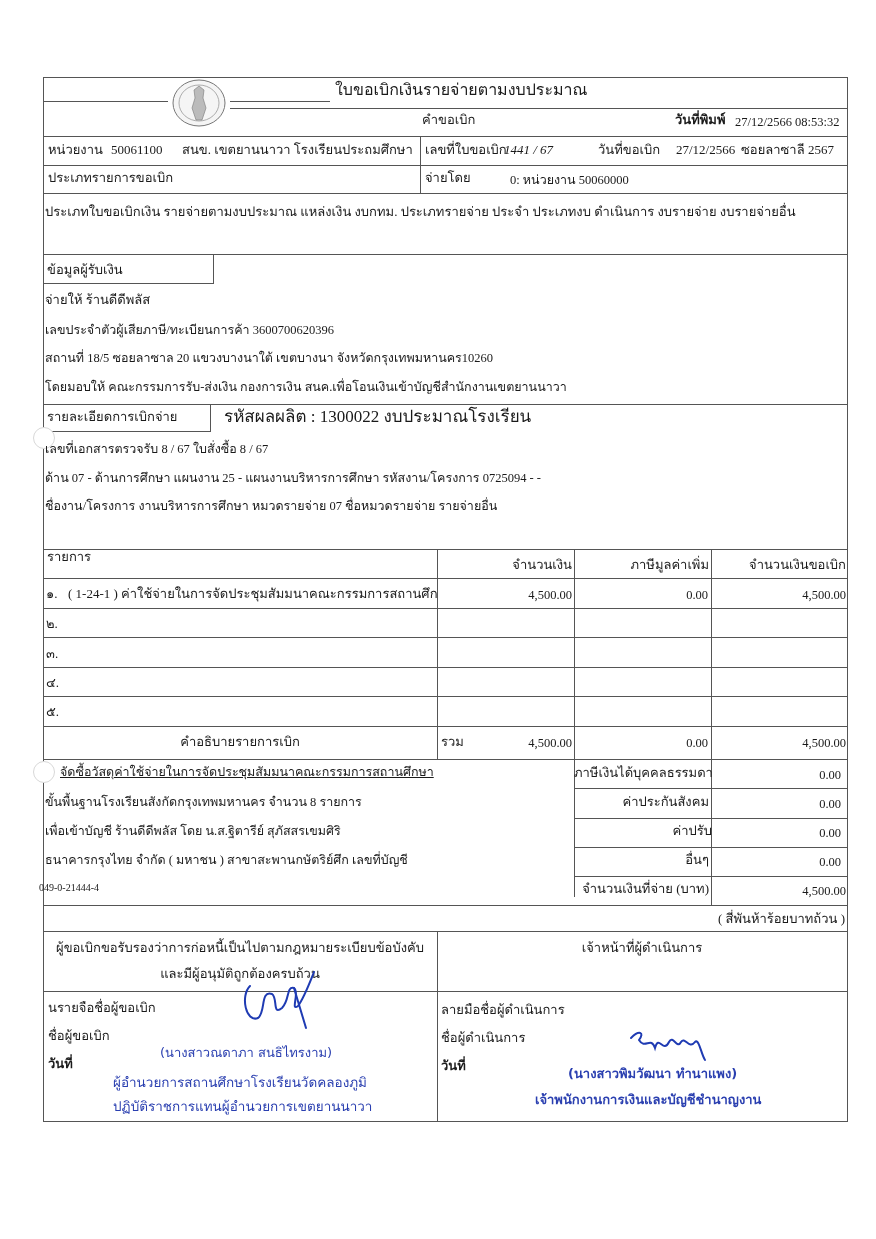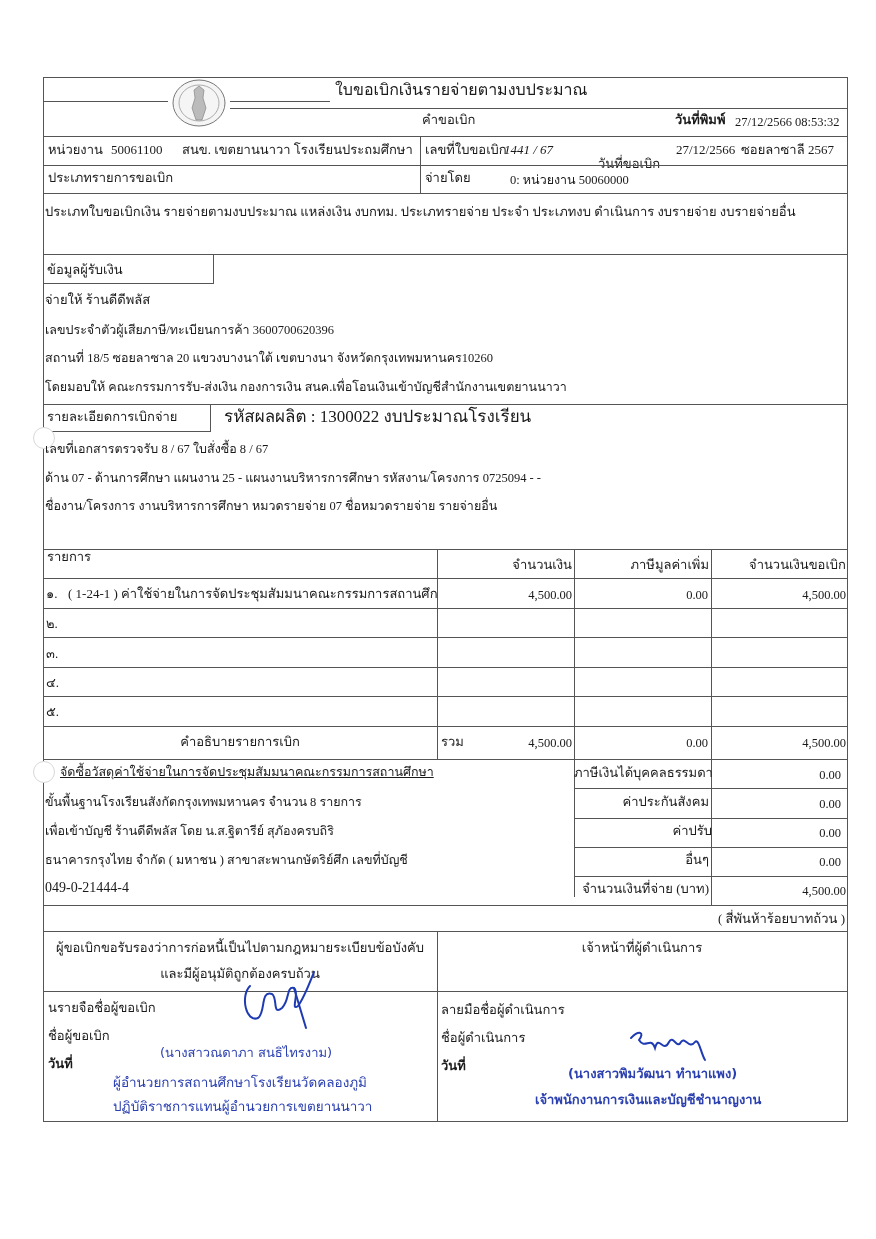--- a/index.html
+++ b/index.html
@@ -38,21 +38,21 @@
 <div class="t" style="left:675px;top:112px;font-weight:bold;">วันที่พิมพ์</div>
 <div class="t" style="left:735px;top:114px;font-size:12.5px;">27/12/2566 08:53:32</div>
 <div class="hl" style="left:43px;top:136px;width:804px;"></div>
 
 <div class="t" style="left:48px;top:142px;">หน่วยงาน</div>
 <div class="t" style="left:111px;top:142px;">50061100</div>
 <div class="t" style="left:182px;top:142px;">สนข. เขตยานนาวา โรงเรียนประถมศึกษา</div>
 <div class="vl" style="left:420px;top:136px;height:57px;"></div>
 <div class="t" style="left:425px;top:142px;">เลขที่ใบขอเบิก</div>
 <div class="t" style="left:504px;top:142px;font-style:italic;">1441 / 67</div>
-<div class="t" style="left:598px;top:156px;">วันที่ขอเบิก</div>
+<div class="t" style="left:598px;top:142px;">วันที่ขอเบิก</div>
 <div class="t" style="left:676px;top:142px;">27/12/2566</div>
 <div class="t" style="left:741px;top:142px;">ซอยลาซาลี</div>
 <div class="t" style="left:808px;top:142px;">2567</div>
 <div class="hl" style="left:43px;top:165px;width:804px;"></div>
 
 <div class="t" style="left:48px;top:170px;">ประเภทรายการขอเบิก</div>
 <div class="t" style="left:425px;top:170px;">จ่ายโดย</div>
 <div class="t" style="left:510px;top:172px;font-size:12.5px;">0: หน่วยงาน 50060000</div>
 <div class="hl" style="left:43px;top:193px;width:804px;"></div>
 
@@ -106,23 +106,23 @@
 <div class="t" style="left:441px;top:734px;">รวม</div>
 <div class="t r" style="left:437px;top:735px;width:135px;font-size:12.5px;">4,500.00</div>
 <div class="t r" style="left:574px;top:735px;width:134px;font-size:12.5px;">0.00</div>
 <div class="t r" style="left:711px;top:735px;width:135px;font-size:12.5px;">4,500.00</div>
 <div class="hl" style="left:43px;top:759px;width:804px;"></div>
 
 <div class="vl" style="left:711px;top:759px;height:147px;"></div>
 <div class="hole" style="left:33px;top:761px;"></div>
 <div class="t" style="left:60px;top:764px;font-size:12.5px;text-decoration:underline;">จัดซื้อวัสดุค่าใช้จ่ายในการจัดประชุมสัมมนาคณะกรรมการสถานศึกษา</div>
 <div class="t" style="left:45px;top:794px;font-size:12.5px;">ขั้นพื้นฐานโรงเรียนสังกัดกรุงเทพมหานคร จำนวน 8 รายการ</div>
-<div class="t" style="left:45px;top:823px;font-size:12.5px;">เพื่อเข้าบัญชี  ร้านดีดีพลัส โดย น.ส.ฐิตารีย์ สุภัองครบถิริ</div>
+<div class="t" style="left:45px;top:823px;font-size:12.5px;">เพื่อเข้าบัญชี  ร้านดีดีพลัส โดย น.ส.ฐิตารีย์ สุภัสสรเขมศิริ</div>
 <div class="t" style="left:45px;top:852px;font-size:12.5px;">ธนาคารกรุงไทย จำกัด ( มหาชน ) สาขาสะพานกษัตริย์ศึก เลขที่บัญชี</div>
-<div class="t" style="left:45px;top:880px;font-size:14px;">049-0-21444-4</div>
+<div class="t" style="left:39px;top:880px;font-size:10px;">049-0-21444-4</div>
 
 <div class="t r" style="left:574px;top:765px;width:135px;">ภาษีเงินได้บุคคลธรรมดา</div>
 <div class="t r" style="left:711px;top:767px;width:130px;font-size:12.5px;">0.00</div>
 <div class="hl" style="left:574px;top:788px;width:273px;"></div>
 <div class="t r" style="left:574px;top:794px;width:135px;">ค่าประกันสังคม</div>
 <div class="t r" style="left:711px;top:796px;width:130px;font-size:12.5px;">0.00</div>
 <div class="hl" style="left:574px;top:818px;width:273px;"></div>
 <div class="t r" style="left:574px;top:823px;width:138px;">ค่าปรับ</div>
 <div class="t r" style="left:711px;top:825px;width:130px;font-size:12.5px;">0.00</div>
 <div class="hl" style="left:574px;top:847px;width:273px;"></div>

